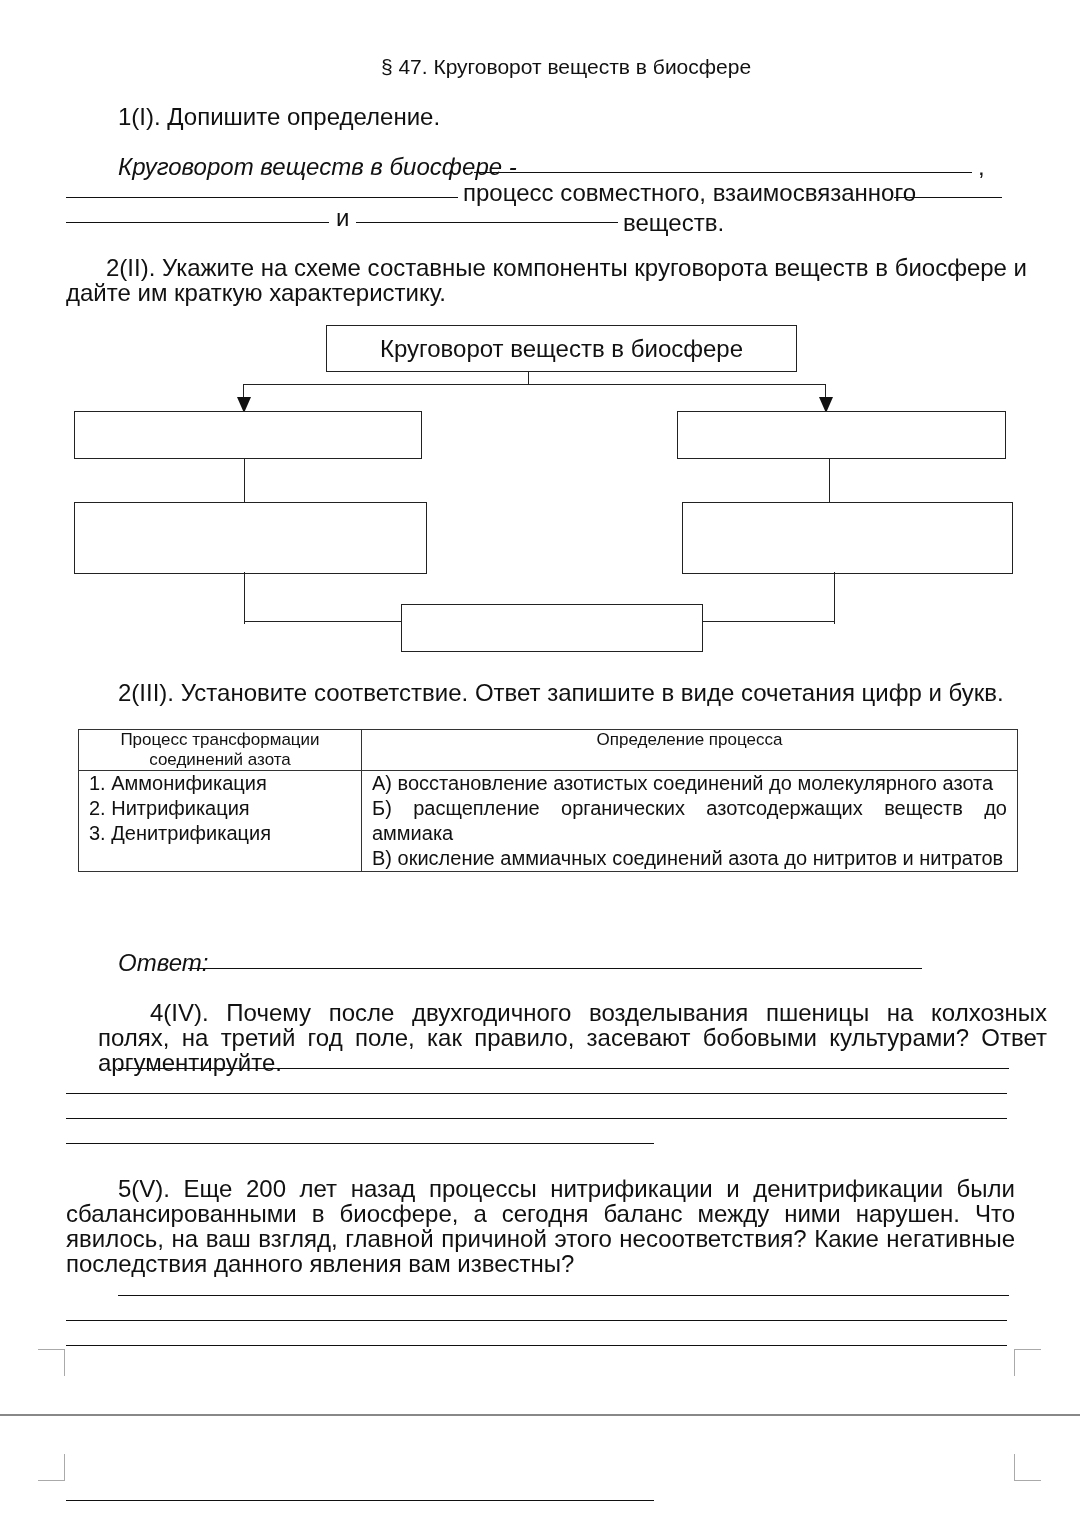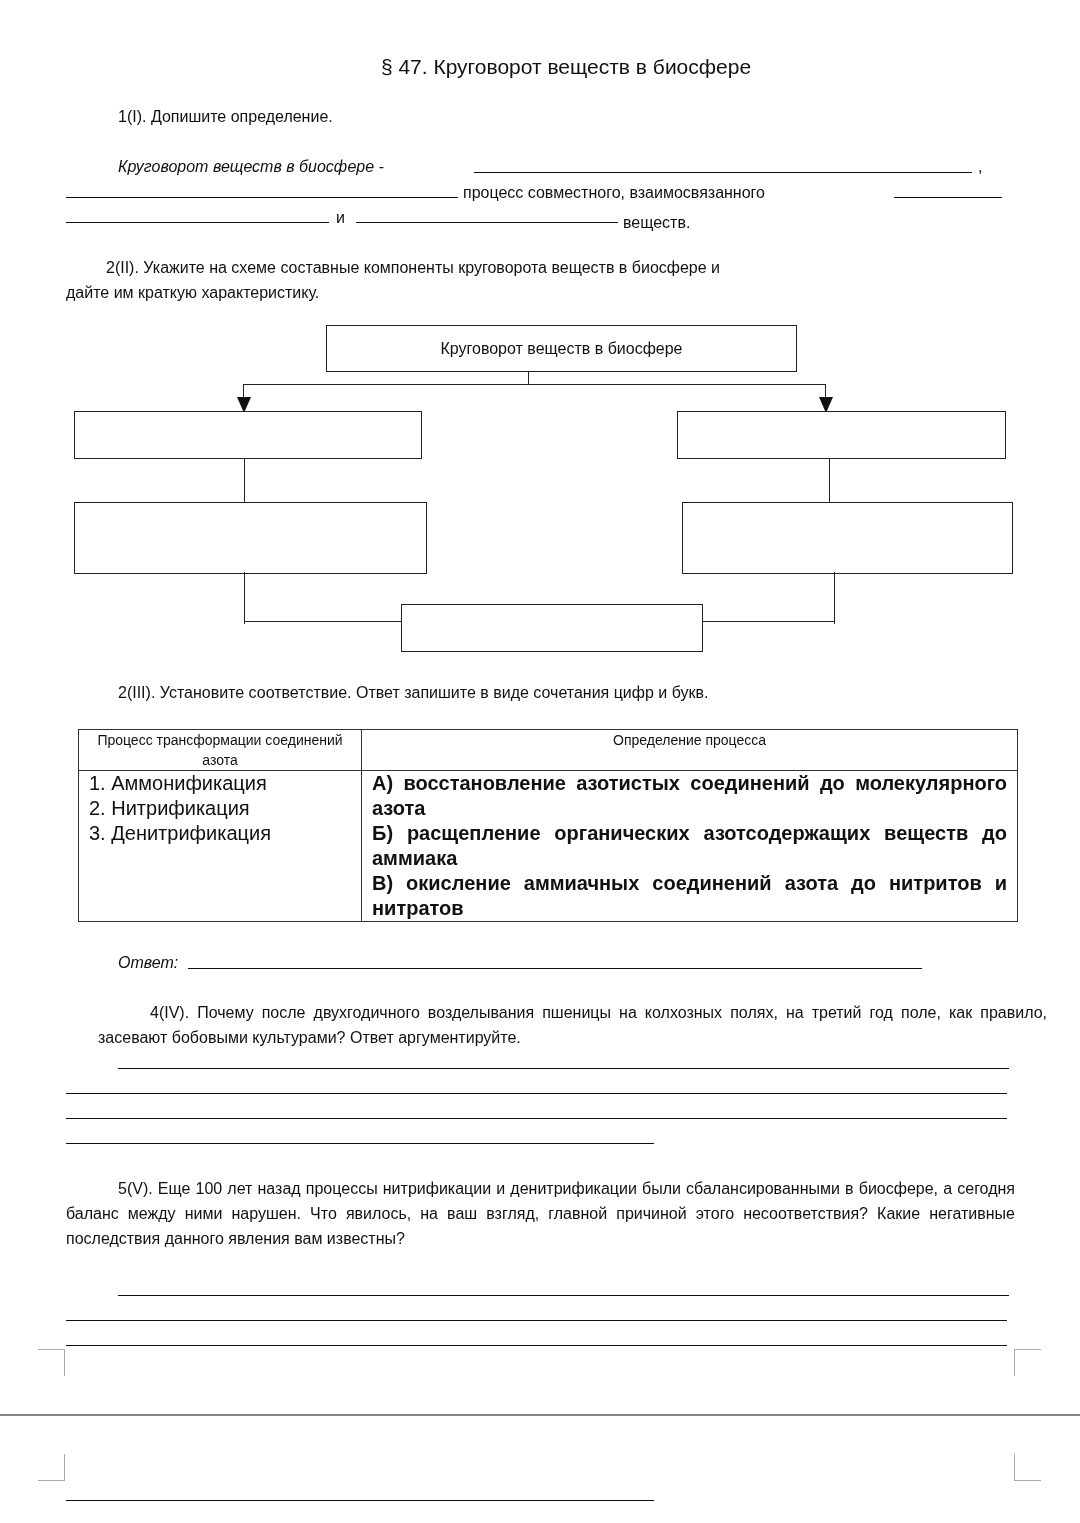--- a/index.html
+++ b/index.html
@@ -1,32 +1,32 @@
 <!DOCTYPE html>
 <html><head>
 <meta charset="utf-8">
 <style>
   html, body { margin:0; padding:0; background:#ffffff; }
   body { width:1080px; height:1523px; position:relative; overflow:hidden;
          font-family:"Liberation Sans", sans-serif; color:#111; }
   .abs { position:absolute; }
-  .txt { font-size:16px; line-height:25px; white-space:nowrap; }
+  .txt { font-size:24px; line-height:25px; white-space:nowrap; }
   .title { font-size:21px; }
   .ital { font-style:italic; }
   .just { white-space:normal; text-align:justify; }
   .hline { position:absolute; height:0; border-top:1.6px solid #111; }
   .box { position:absolute; border:1.5px solid #222; box-sizing:border-box; background:#fff; }
   .vline { position:absolute; width:0; border-left:1.3px solid #222; }
   .hl { position:absolute; height:0; border-top:1.3px solid #222; }
   .arrow { position:absolute; width:0; height:0; border-left:7px solid transparent; border-right:7px solid transparent; border-top:16px solid #111; }
   table.match { position:absolute; left:78px; top:729px; width:940px; border-collapse:collapse; }
   table.match td, table.match th { border:1.2px solid #333; vertical-align:top; padding:0 10px; }
-  table.match th { font-weight:normal; font-size:14px; line-height:20px; text-align:center; }
+  table.match th { font-weight:normal; font-size:17px; line-height:20px; text-align:center; }
   table.match td { font-size:20px; line-height:25px; }
-  .def { text-align:justify;font-weight:bold; }
+  .def { text-align:justify; }
   .corner { position:absolute; border-color:#aaa; border-style:solid; width:26px; height:26px; }
 </style>
 </head>
 <body>
 
 <div class="abs txt title" style="left:0; width:1132px; text-align:center; top:54px;">§ 47. Круговорот веществ в биосфере</div>
 
 <div class="abs txt" style="left:118px; top:104px;">
   <span>1(I)</span><span>. Допишите определение.</span>
 </div>
@@ -106,21 +106,21 @@
 
 <div class="abs txt just" style="left:66px; top:1000px; width:949px; text-indent:52px;margin-left:32px;">
   <span>4(IV)</span><span>. Почему после двухгодичного возделывания пшеницы на колхозных полях, на третий год поле, как правило, засевают бобовыми культурами? Ответ аргументируйте.</span>
 </div>
 <div class="hline" style="left:118px; width:891px; top:1068px;"></div>
 <div class="hline" style="left:66px; width:941px; top:1093px;"></div>
 <div class="hline" style="left:66px; width:941px; top:1118px;"></div>
 <div class="hline" style="left:66px; width:588px; top:1143px;"></div>
 
 <div class="abs txt just" style="left:66px; top:1176px; width:949px; text-indent:52px;">
-  <span>5(V)</span><span>. Еще 100 лет назад процессы нитрификации и денитрификации были сбалансированными в биосфере, а сегодня баланс между ними нарушен. Что явилось, на ваш взгляд, главной причиной этого несоответствия? Какие негативные последствия данного явления вам известны?</span>
+  <span>5(V)</span><span>. Еще 200 лет назад процессы нитрификации и денитрификации были сбалансированными в биосфере, а сегодня баланс между ними нарушен. Что явилось, на ваш взгляд, главной причиной этого несоответствия? Какие негативные последствия данного явления вам известны?</span>
 </div>
 <div class="hline" style="left:118px; width:891px; top:1295px;"></div>
 <div class="hline" style="left:66px; width:941px; top:1320px;"></div>
 <div class="hline" style="left:66px; width:941px; top:1345px;"></div>
 
 <div class="corner" style="left:38px; top:1349px; border-width:1px 1px 0 0;"></div>
 <div class="corner" style="left:1014px; top:1349px; border-width:1px 0 0 1px;"></div>
 <div class="abs" style="left:0; top:1414px; width:1080px; height:0; border-top:2px solid #888;"></div>
 <div class="corner" style="left:38px; top:1454px; border-width:0 1px 1px 0;"></div>
 <div class="corner" style="left:1014px; top:1454px; border-width:0 0 1px 1px;"></div>

